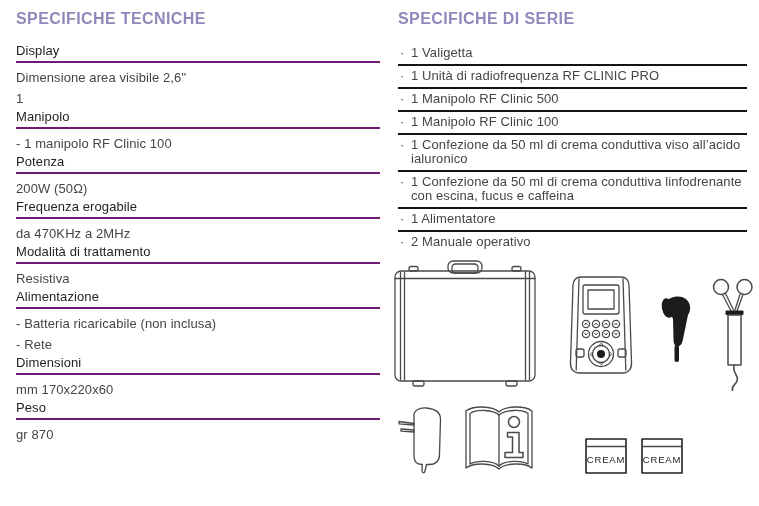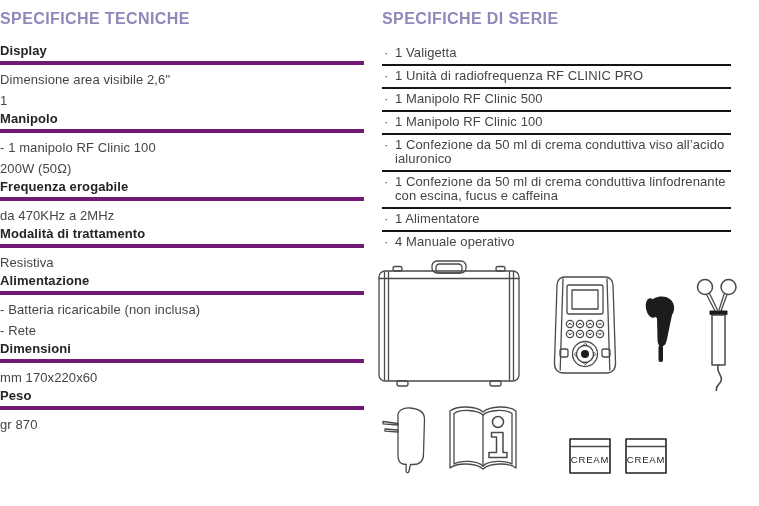--- a/index.html
+++ b/index.html
@@ -1,23 +1,23 @@
 <!DOCTYPE html>
 <html><head>
 <meta charset="utf-8">
 <style>
   html,body{margin:0;padding:0;background:#fff;}
   body{width:759px;height:506px;overflow:hidden;font-family:"Liberation Sans",sans-serif;-webkit-font-smoothing:antialiased;}
-  .page{display:flex;box-sizing:border-box;padding:8px 0 0 0;}
+  .page{display:flex;box-sizing:border-box;padding:8px 0 0 0;margin-left:16px;}
   .col-left{width:364px;flex:none;margin-right:18px;}
   .col-right{width:349px;flex:none;}
   .col-title{font-size:16px;font-weight:bold;color:#8e89ba;letter-spacing:.4px;margin:2px 0 15px 0;}
   
   .spec-block{margin-bottom:4px;}
-  .spec-label{font-size:13px;font-weight:bold;color:#242424;line-height:15px;padding-bottom:3px;border-bottom:4px solid #701a75;letter-spacing:.1px;}
+  .spec-label{font-size:13px;font-weight:normal;color:#242424;line-height:15px;padding-bottom:3px;border-bottom:2px solid #701a75;letter-spacing:.1px;}
   .spec-value{font-size:13px;color:#454545;line-height:13px;margin-top:8px;letter-spacing:.1px;}
   
   .dot-item{position:relative;font-size:13px;line-height:14px;color:#454545;padding:3px 0 4px 13px;border-bottom:2px solid #141414;letter-spacing:.1px;}
   .dot-item:last-child{border-bottom:none;}
   .dot-item .bullet{position:absolute;left:2px;top:3px;color:#454545;}
   
   .figures{position:relative;height:236px;margin-top:2px;}
   .fig{position:absolute;}
   .ln{fill:none;stroke:#4a4a4a;stroke-width:1.3;stroke-linejoin:round;stroke-linecap:round;}
   .lnb{fill:none;stroke:#222;stroke-width:1.6;stroke-linejoin:round;}
@@ -37,20 +37,21 @@
           <div class="spec-value">Dimensione area visibile 2,6"</div>
         </div>
         <div class="spec-block">
           <div class="spec-value">1</div>
         </div>
         <div class="spec-block">
           <div class="spec-label">Manipolo</div>
           <div class="spec-value">- 1 manipolo RF Clinic 100</div>
         </div>
         <div class="spec-block">
+          <div class="spec-label">Potenza</div>
           <div class="spec-value">200W (50Ω)</div>
         </div>
         <div class="spec-block">
           <div class="spec-label">Frequenza erogabile</div>
           <div class="spec-value">da 470KHz a 2MHz</div>
         </div>
         <div class="spec-block">
           <div class="spec-label">Modalità di trattamento</div>
           <div class="spec-value">Resistiva</div>
         </div>
@@ -73,21 +74,21 @@
   <div class="col-right">
     <div class="col-title">SPECIFICHE DI SERIE</div>
     <div>
         <div class="dot-item"><span class="bullet">·</span><span>1 Valigetta</span></div>
         <div class="dot-item"><span class="bullet">·</span><span>1 Unità di radiofrequenza RF CLINIC PRO</span></div>
         <div class="dot-item"><span class="bullet">·</span><span>1 Manipolo RF Clinic 500</span></div>
         <div class="dot-item"><span class="bullet">·</span><span>1 Manipolo RF Clinic 100</span></div>
         <div class="dot-item"><span class="bullet">·</span><span>1 Confezione da 50 ml di crema conduttiva viso all’acido ialuronico</span></div>
         <div class="dot-item"><span class="bullet">·</span><span>1 Confezione da 50 ml di crema conduttiva linfodrenante con escina, fucus e caffeina</span></div>
         <div class="dot-item"><span class="bullet">·</span><span>1 Alimentatore</span></div>
-        <div class="dot-item"><span class="bullet">·</span><span>4 Manuale operativo</span></div>
+        <div class="dot-item"><span class="bullet">·</span><span>2 Manuale operativo</span></div>
       </div>
 
     <div class="figures">
 
       <svg class="fig" style="left:-4px;top:4px" width="142" height="130" viewBox="0 0 142 130">
         <rect class="ln" x="54" y="2" width="34" height="12" rx="5"></rect>
         <rect class="ln" x="58" y="5" width="26" height="9" rx="3.5"></rect>
         <rect class="ln" x="1" y="12" width="140" height="110" rx="6"></rect>
         <line class="ln" x1="1" y1="19.5" x2="141" y2="19.5"></line>
         <line class="ln" x1="6.5" y1="13" x2="6.5" y2="121"></line>

